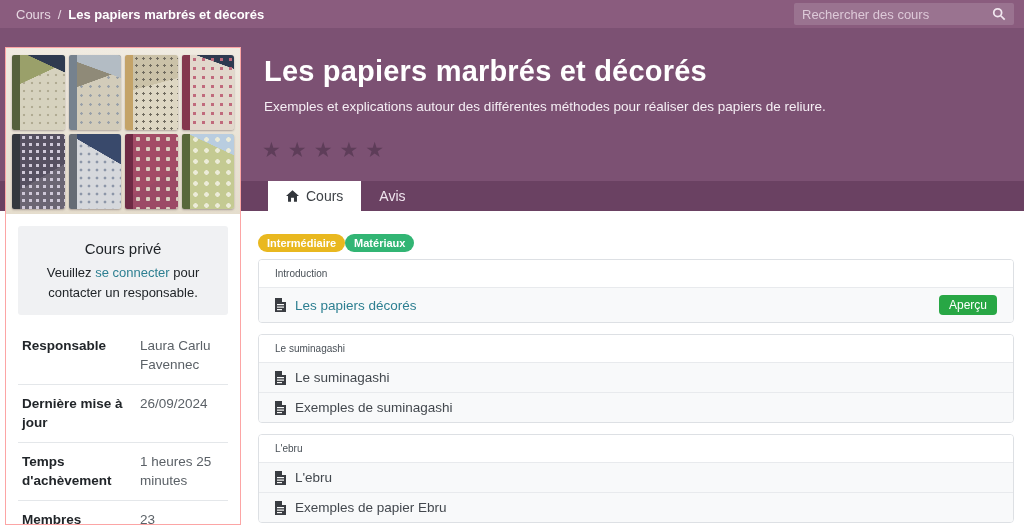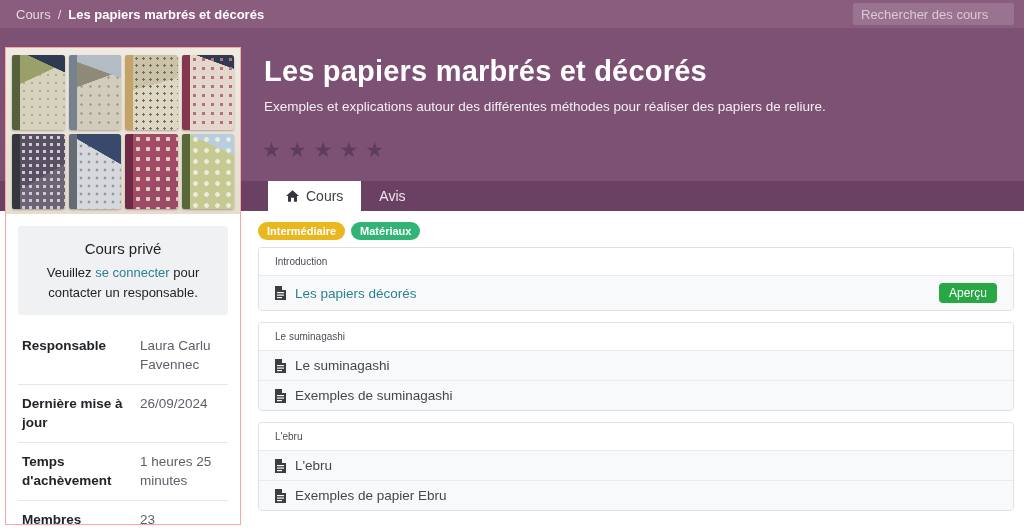--- a/index.html
+++ b/index.html
@@ -5,21 +5,21 @@
   * { margin:0; padding:0; box-sizing:border-box; }
   html,body { width:1024px; height:531px; overflow:hidden; }
   body { font-family:"Liberation Sans", sans-serif; background:#fff; position:relative; }
 
   
   .navbar { position:absolute; top:0; left:0; width:1024px; height:28px;
     background:var(--navbar); display:flex; align-items:center; padding:0 10px 0 16px; z-index:5; }
   .crumb { font-size:13px; color:#e6d7e2; }
   .crumb-sep { color:#e6d7e2; margin:0 7px; font-size:13px; }
   .crumb-current { font-size:13px; color:#ffffff; font-weight:bold; }
-  .searchbox { margin-left:auto; width:161px; height:22px; background:rgba(255,255,255,0.14);
+  .searchbox { margin-left:auto; width:220px; height:22px; background:rgba(255,255,255,0.14);
     border-radius:2px; display:flex; align-items:center; padding:0 8px; }
   .searchbox input { flex:1; background:transparent; border:none; outline:none;
     color:#fff; font-size:13px; font-family:"Liberation Sans",sans-serif; }
   .searchbox input::placeholder { color:#ddc9d8; }
   .search-svg { width:14px; height:14px; stroke:#f2e8f0; fill:none; stroke-width:2; }
 
   
   .hero { position:absolute; top:28px; left:0; width:1024px; height:153px; background:var(--header); }
   .hero-title { position:absolute; left:264px; top:55px; font-size:29px; font-weight:bold; color:#fff; letter-spacing:0.2px; }
   .hero-sub { position:absolute; left:264px; top:99px; font-size:13.5px; color:#f5eef4; }
@@ -64,21 +64,21 @@
   .privacy-title { font-size:15px; margin-bottom:3px; }
   a.tlink { color:var(--link); text-decoration:none; cursor:pointer; }
 
   .info-table { margin:2px 12px 0 12px; font-size:13.5px; }
   .info-row { display:flex; padding:9px 4px; border-bottom:1px solid #e4e7ea; line-height:1.45; }
   .info-label { width:110px; font-weight:bold; color:#212529; }
   .info-value { flex:1; color:#5b6167; padding-left:8px; }
 
   
   .main { position:absolute; left:258px; top:210px; width:756px; }
-  .badges { margin-top:12px; display:flex; gap:6px; }
+  .badges { margin-top:24px; display:flex; }
   .badge { color:#fff; font-size:11px; font-weight:bold; padding:3px 9px; border-radius:9px; }
   .badge-level { background:var(--badge-level); }
   .badge-tag { background:var(--badge-tag); }
 
   .sectionbox { margin-top:7px; margin-bottom:11px; border:1px solid #dde0e4; border-radius:4px; overflow:hidden; background:#fff; }
   .section-head { padding:8px 16px; font-size:10px; color:#495057; background:#fff; }
   .slide { display:flex; align-items:center; gap:9px; padding:7px 16px; background:#f8f9fa;
     border-top:1px solid #e8eaed; font-size:13.5px; color:#43484e; cursor:pointer; }
   .slide.linked { color:var(--link); }
   .doc-svg { width:11px; height:14px; fill:#3a3d42; flex:none; }

